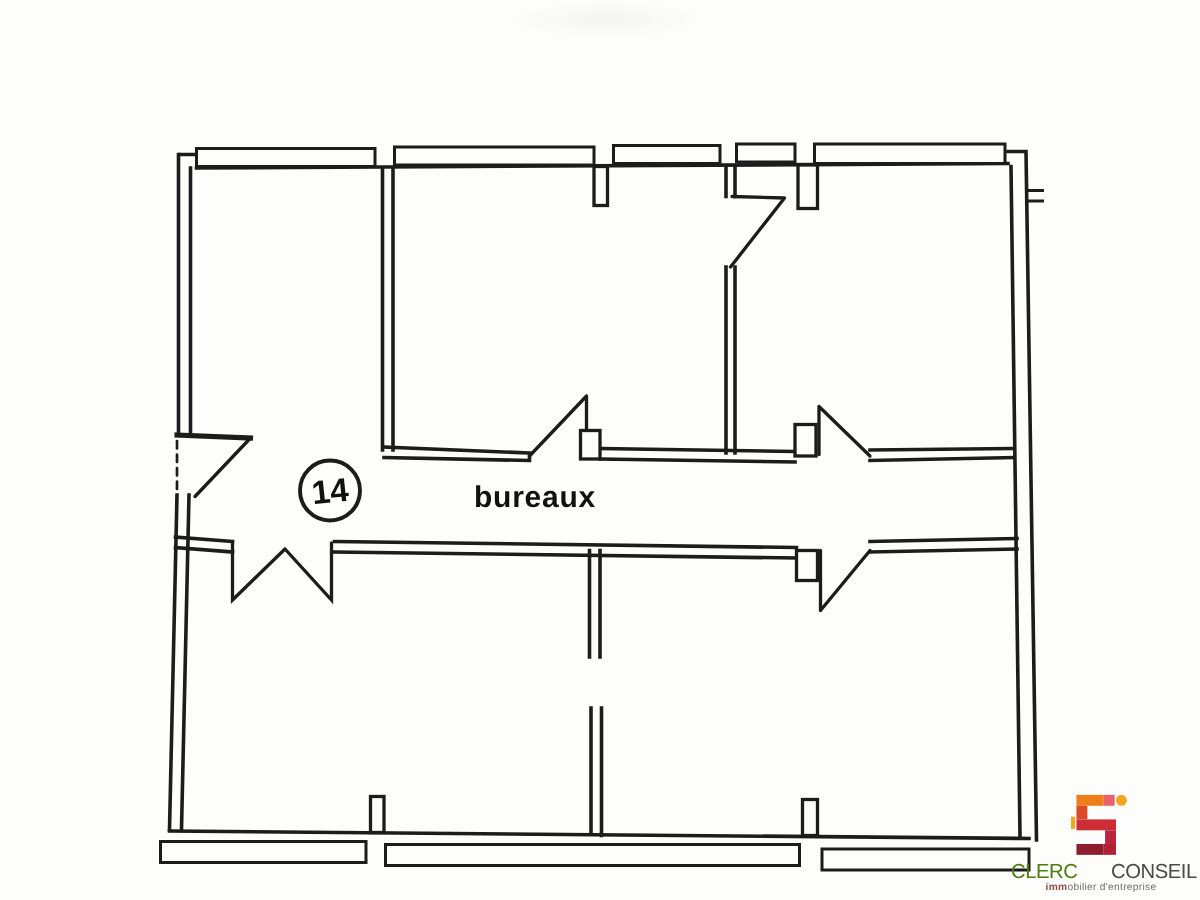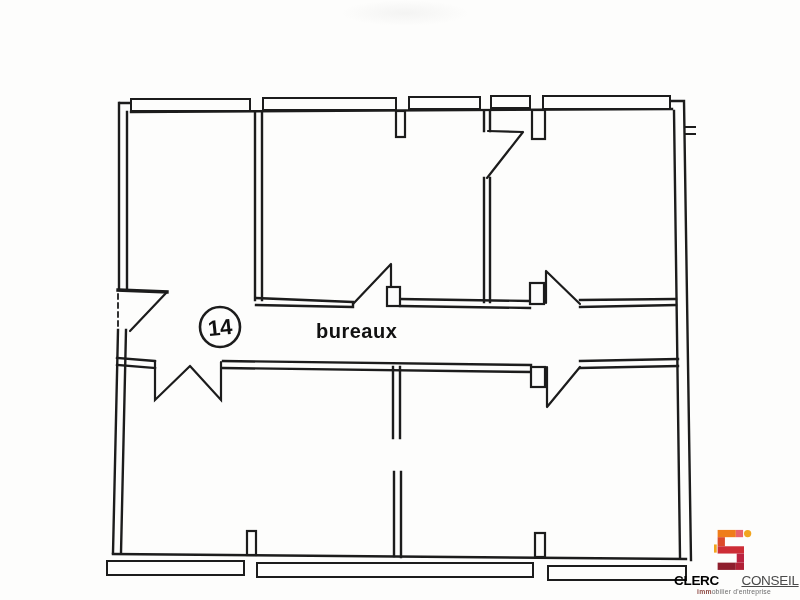--- a/index.html
+++ b/index.html
@@ -41,22 +41,22 @@
   .logo-mark {
     display: block;
     margin: 0 auto 3px auto;
   }
   .logo-name {
     font-size: 13.5px;
     letter-spacing: -0.3px;
     color: #3a3a3a;
     white-space: nowrap;
   }
-  .logo-name .primary { font-weight: bold; color: #000000; }
-  .logo-name .secondary { font-weight: normal; color: #4a4a4a; margin-left: 19px; text-decoration: underline; }
+  .logo-name .primary { font-weight: normal; color: #4d7c0f; }
+  .logo-name .secondary { font-weight: normal; color: #4a4a4a; margin-left: 19px; }
   .logo-tagline {
     margin-top: 2px;
     font-size: 6.8px;
     color: #6e6e6e;
     letter-spacing: 0.2px;
     white-space: nowrap;
   }
   .logo-tagline .tag-bold { font-weight: bold; color: #8e4a44; }
 </style>
 </head>

